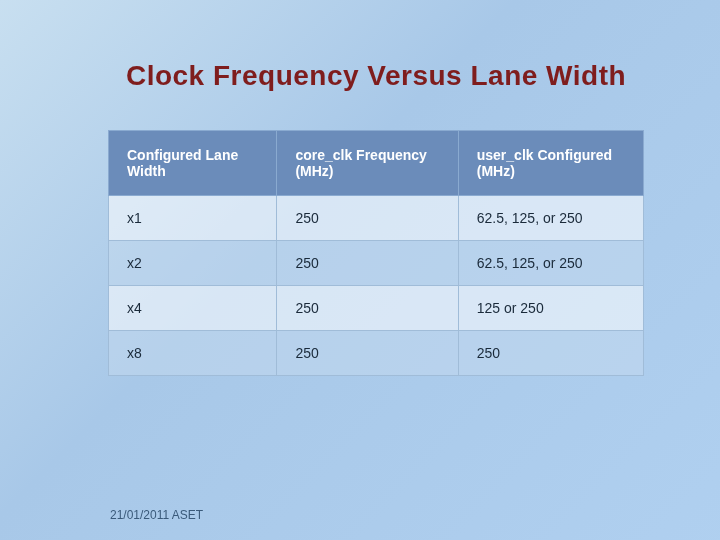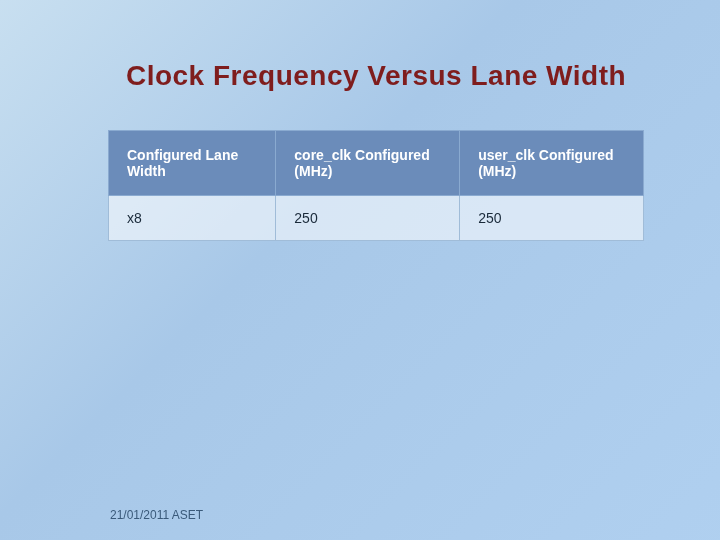--- a/index.html
+++ b/index.html
@@ -73,25 +73,40 @@
 </head>
 <body>
 
 <h1 class="page-title">Clock Frequency Versus Lane Width</h1>
 
 <div class="table-container">
   <table>
     <thead>
       <tr>
         <th>Configured Lane Width</th>
-        <th>core_clk Configured (MHz)</th>
+        <th>core_clk Frequency (MHz)</th>
         <th>user_clk Configured (MHz)</th>
       </tr>
     </thead>
     <tbody id="table-body">
+    <tr>
+          <td>x1</td>
+          <td>250</td>
+          <td>62.5, 125, or 250</td>
+        </tr>
+        <tr>
+          <td>x2</td>
+          <td>250</td>
+          <td>62.5, 125, or 250</td>
+        </tr>
+        <tr>
+          <td>x4</td>
+          <td>250</td>
+          <td>125 or 250</td>
+        </tr>
         <tr>
           <td>x8</td>
           <td>250</td>
           <td>250</td>
         </tr>
       </tbody>
   </table>
 </div>
 
 <div class="footer-text">21/01/2011 ASET</div>

